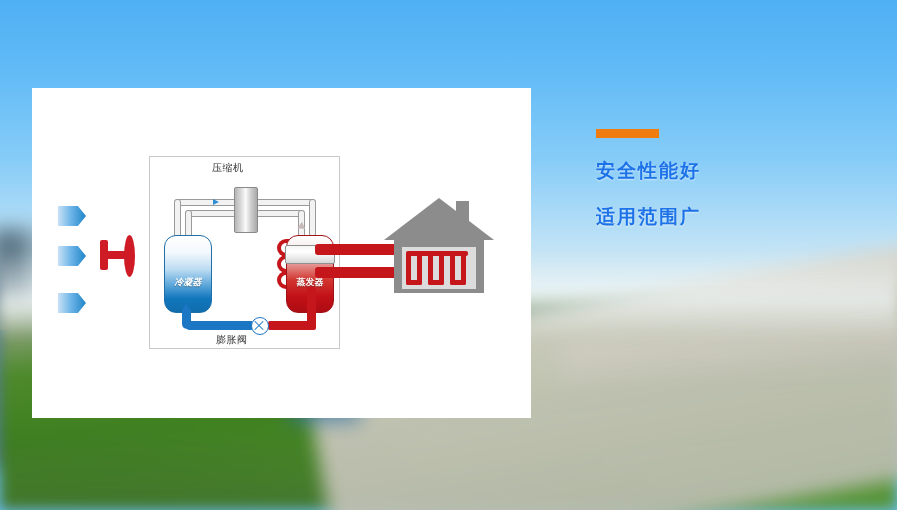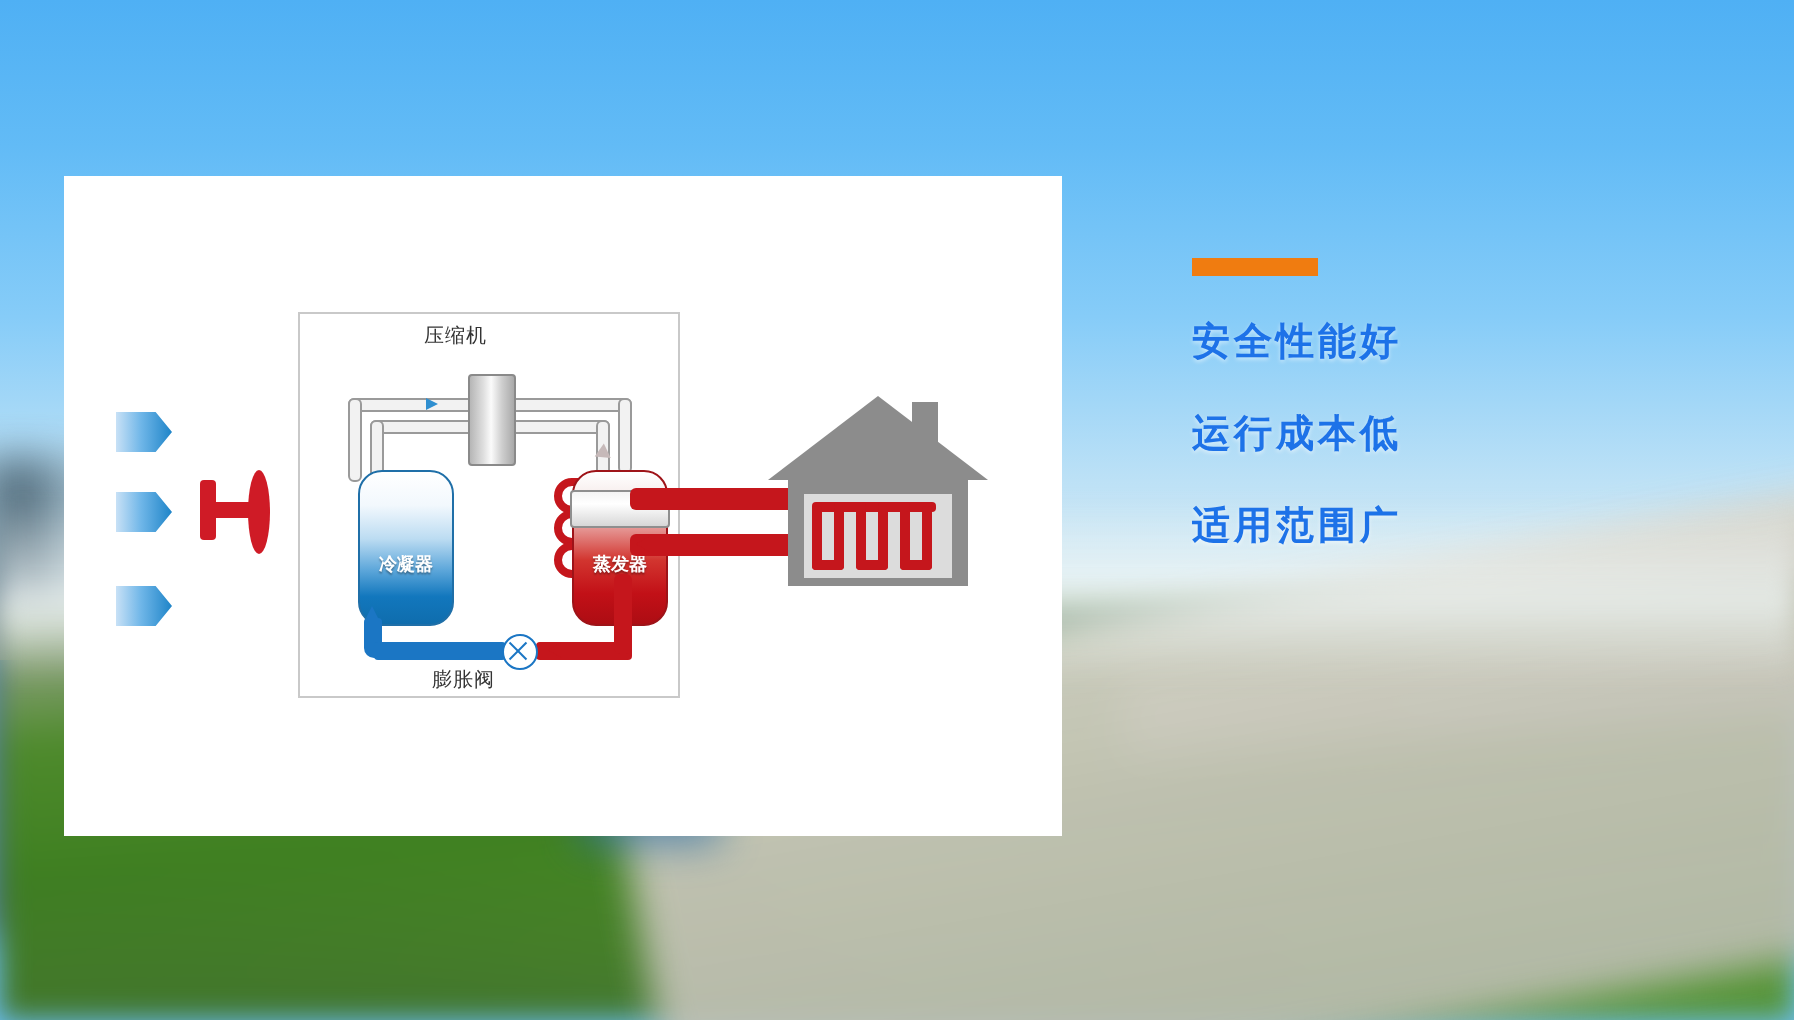--- a/index.html
+++ b/index.html
@@ -239,21 +239,21 @@
       <div class="gpipe" style="left:24px;top:42px;width:7px;height:42px;border-radius:3px;"></div>
       <div class="gpipe" style="left:159px;top:42px;width:7px;height:38px;border-radius:3px;"></div>
       <div class="gpipe" style="left:35px;top:53px;width:120px;height:7px;border-radius:3px;"></div>
       <div class="gpipe" style="left:35px;top:53px;width:7px;height:30px;border-radius:3px;"></div>
       <div class="gpipe" style="left:148px;top:53px;width:7px;height:28px;border-radius:3px;"></div>
 
       <div id="compressor" style="left:84px;top:30px;"></div>
       <div class="ah ah-r-blue" style="left:63px;top:42px;"></div>
       <div class="ah ah-r-gray" style="left:149px;top:66px;transform:rotate(35deg);"></div>
 
-      <div id="condenser" style="left:29px;top:78px;">
+      <div id="condenser" style="left:14px;top:78px;font-style:italic;">
         <span>冷凝器</span>
       </div>
 
       <div class="ecoil" style="left:127px;top:82px;width:44px;height:18px;"></div>
       <div class="ecoil" style="left:127px;top:98px;width:44px;height:18px;"></div>
       <div class="ecoil" style="left:127px;top:114px;width:44px;height:18px;"></div>
 
       <div id="evaporator" style="left:136px;top:78px;">
         <span>蒸发器</span>
       </div>
@@ -298,17 +298,16 @@
         <div class="hcoil" style="left:15px;top:4px;width:16px;height:5px;border-radius:2px;"></div>
         <div class="hcoil" style="left:37px;top:4px;width:16px;height:5px;border-radius:2px;"></div>
       </div>
     </div>
 
   </div>
 
   <div id="rightcol">
     <div id="divider"></div>
     <div class="bullet">安全性能好</div>
-    <div class="bullet">运行成本低</div>
     <div class="bullet">适用范围广</div>
   </div>
 
 </div>
 
 </body></html>

